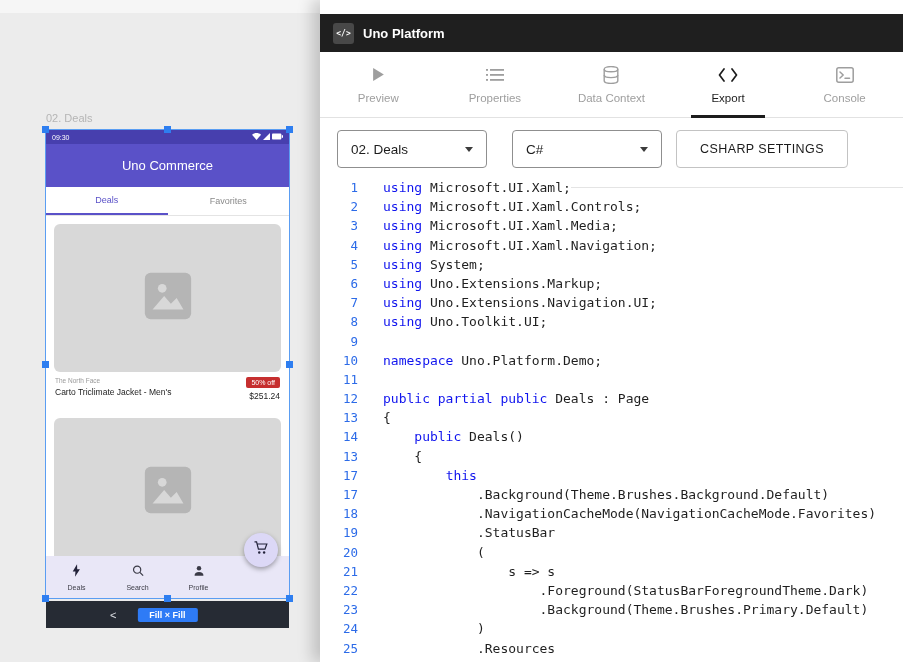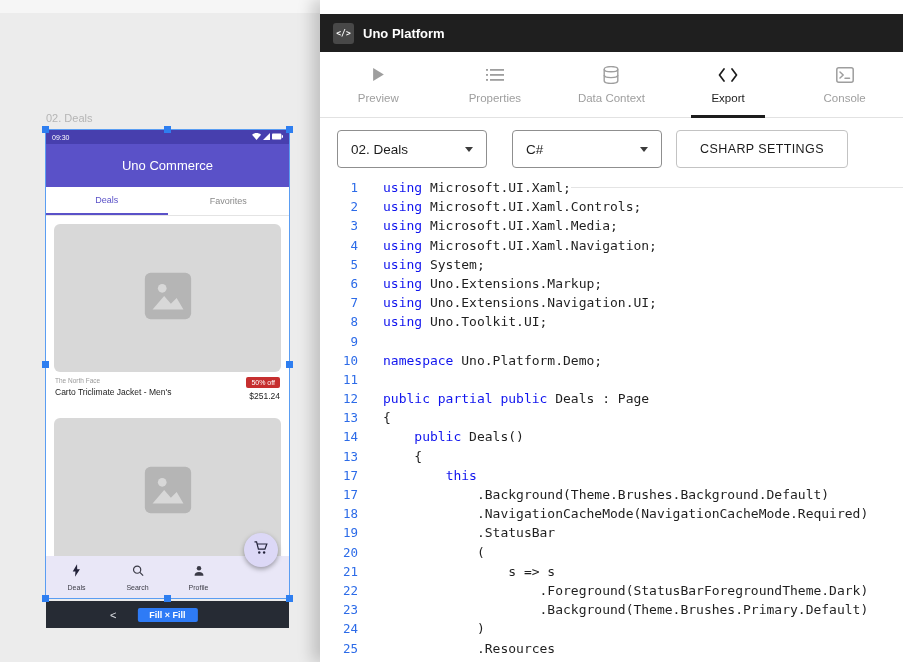--- a/index.html
+++ b/index.html
@@ -286,21 +286,21 @@
       <div class="code-row"><span class="ln">8</span><span class="code-text"><span class="kw">using</span> Uno.Toolkit.UI;</span></div>
       <div class="code-row"><span class="ln">9</span><span class="code-text"></span></div>
       <div class="code-row"><span class="ln">10</span><span class="code-text"><span class="kw">namespace</span> Uno.Platform.Demo;</span></div>
       <div class="code-row"><span class="ln">11</span><span class="code-text"></span></div>
       <div class="code-row"><span class="ln">12</span><span class="code-text"><span class="kw">public</span> <span class="kw">partial</span> <span class="kw">public</span> Deals : Page</span></div>
       <div class="code-row"><span class="ln">13</span><span class="code-text">{</span></div>
       <div class="code-row"><span class="ln">14</span><span class="code-text">    <span class="kw">public</span> Deals()</span></div>
       <div class="code-row"><span class="ln">13</span><span class="code-text">    {</span></div>
       <div class="code-row"><span class="ln">17</span><span class="code-text">        <span class="kw">this</span></span></div>
       <div class="code-row"><span class="ln">17</span><span class="code-text">            .Background(Theme.Brushes.Background.Default)</span></div>
-      <div class="code-row"><span class="ln">18</span><span class="code-text">            .NavigationCacheMode(NavigationCacheMode.Required)</span></div>
+      <div class="code-row"><span class="ln">18</span><span class="code-text">            .NavigationCacheMode(NavigationCacheMode.Favorites)</span></div>
       <div class="code-row"><span class="ln">19</span><span class="code-text">            .StatusBar</span></div>
       <div class="code-row"><span class="ln">20</span><span class="code-text">            (</span></div>
       <div class="code-row"><span class="ln">21</span><span class="code-text">                s =&gt; s</span></div>
       <div class="code-row"><span class="ln">22</span><span class="code-text">                    .Foreground(StatusBarForegroundTheme.Dark)</span></div>
       <div class="code-row"><span class="ln">23</span><span class="code-text">                    .Background(Theme.Brushes.Primary.Default)</span></div>
       <div class="code-row"><span class="ln">24</span><span class="code-text">            )</span></div>
       <div class="code-row"><span class="ln">25</span><span class="code-text">            .Resources</span></div>
       <div class="code-row"><span class="ln">26</span><span class="code-text">            (</span></div>
     </div>
 </div>

